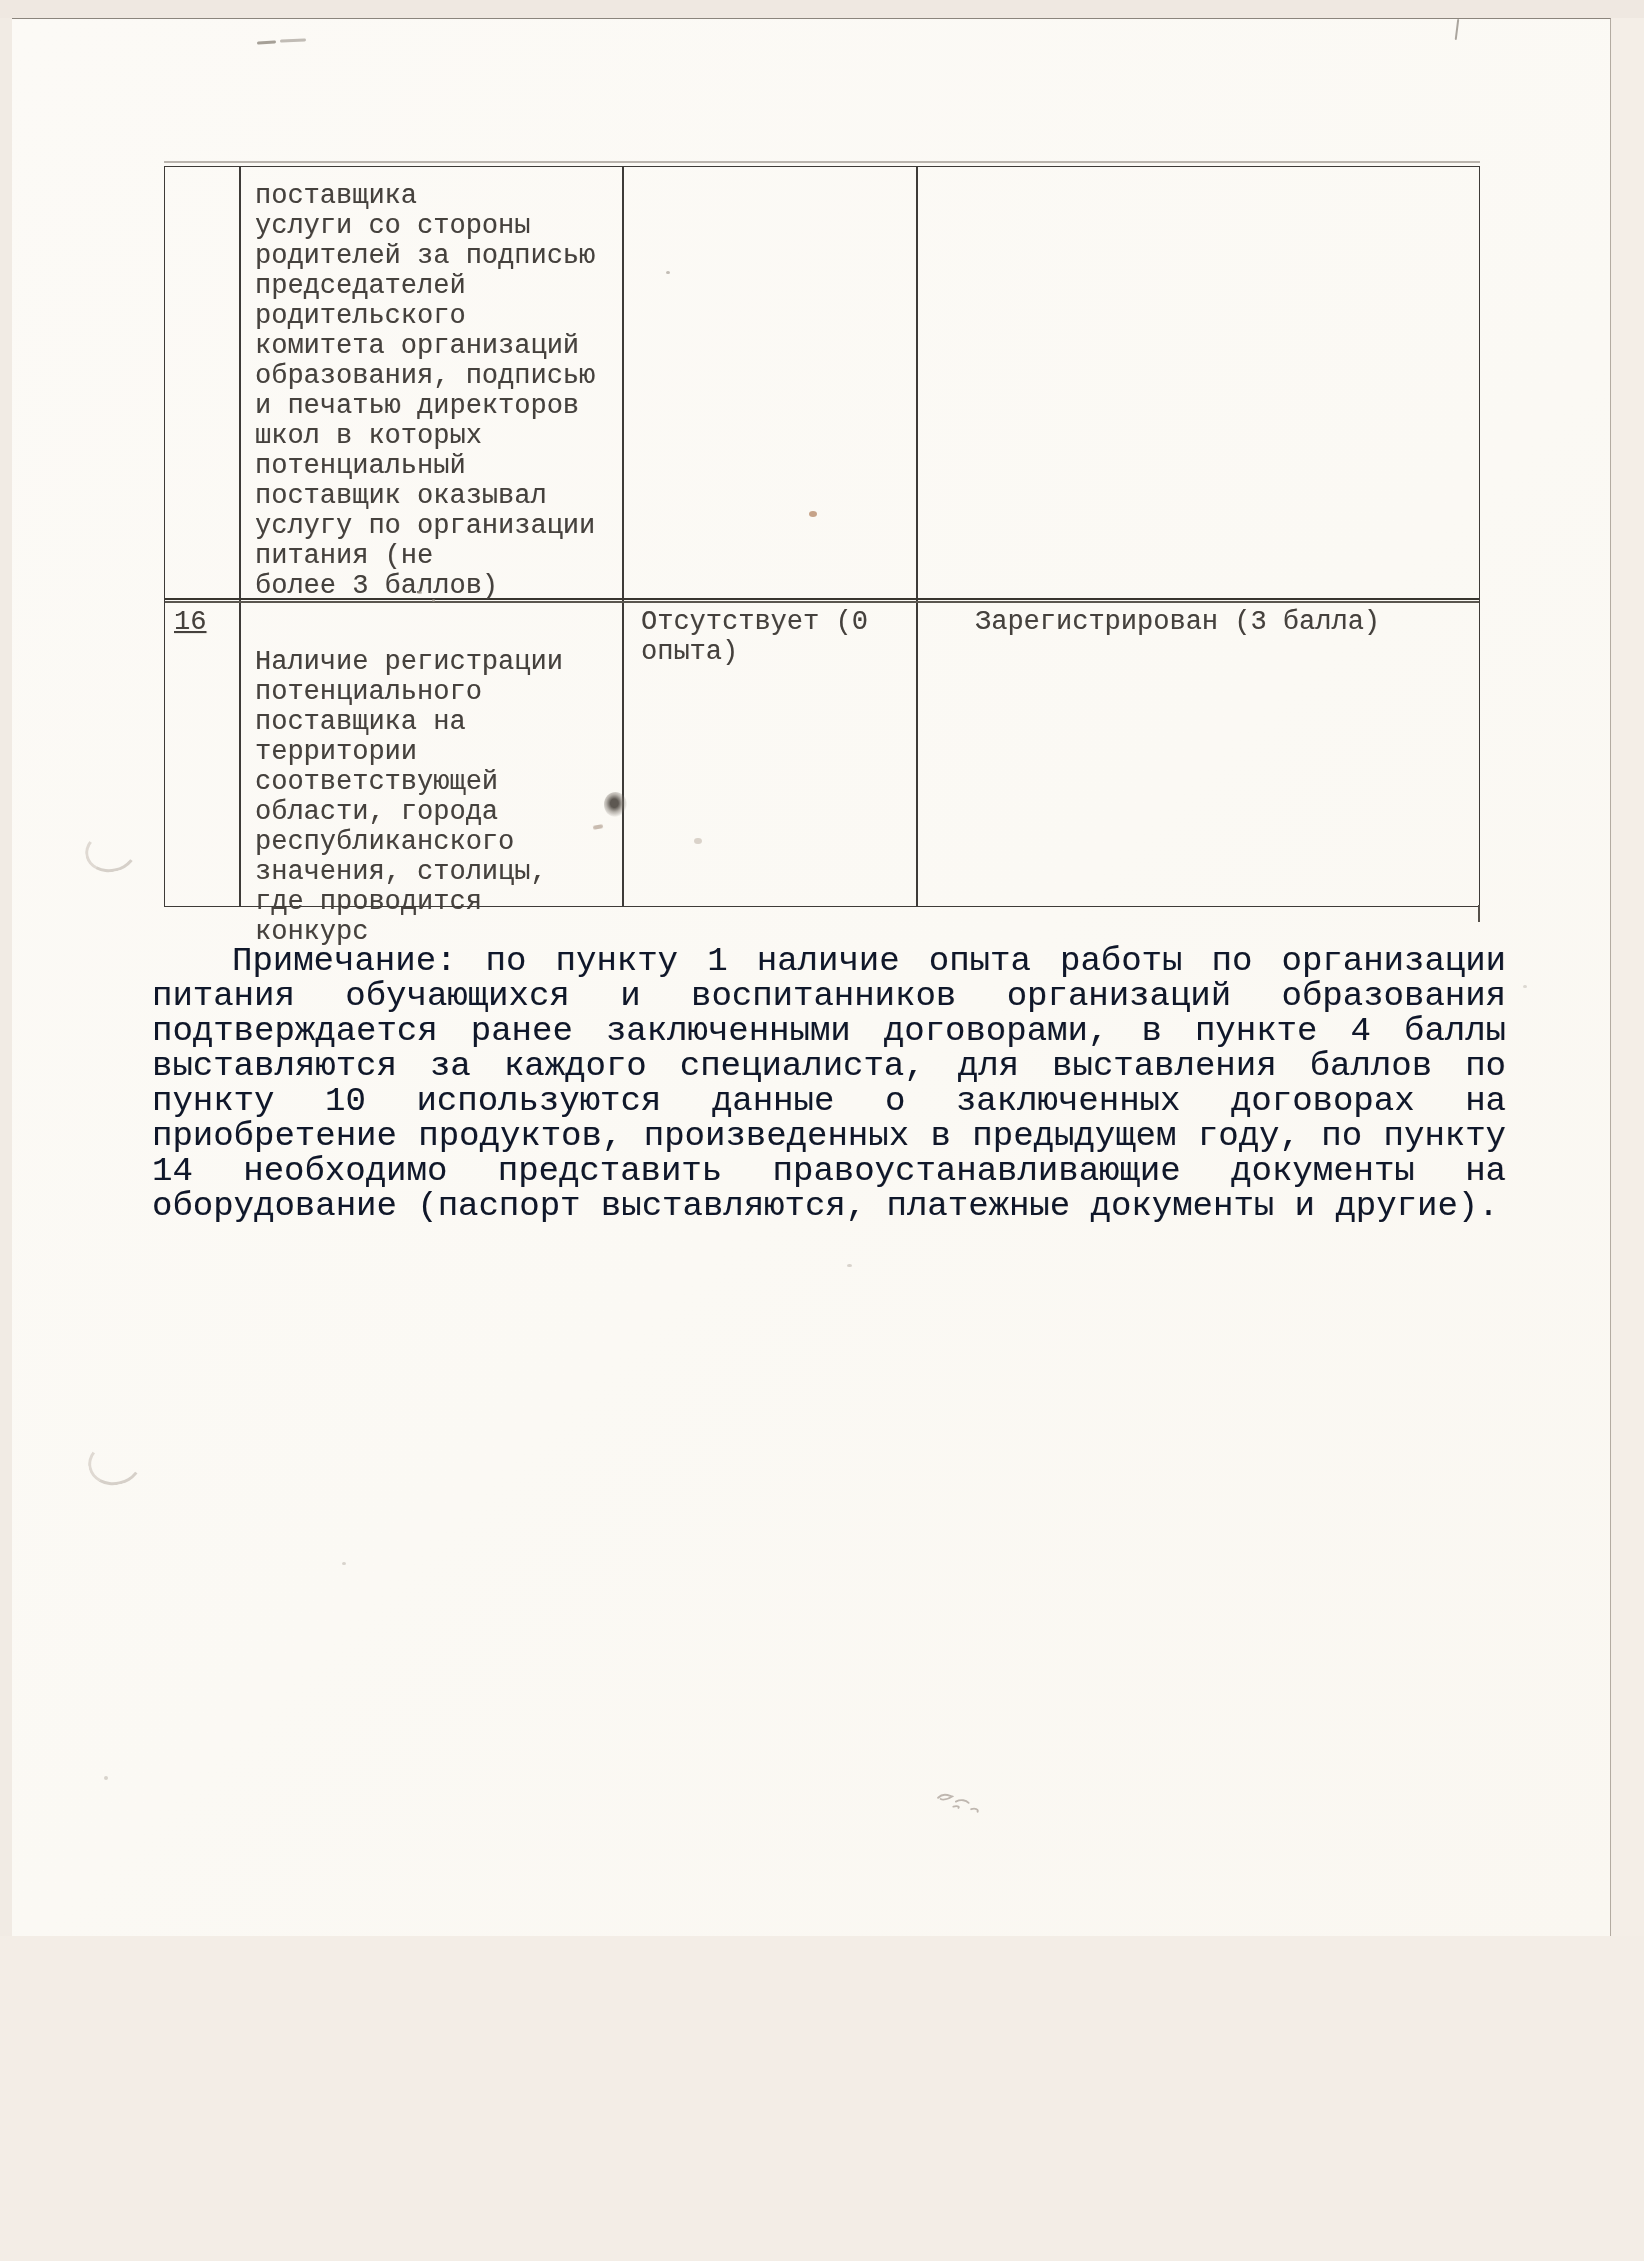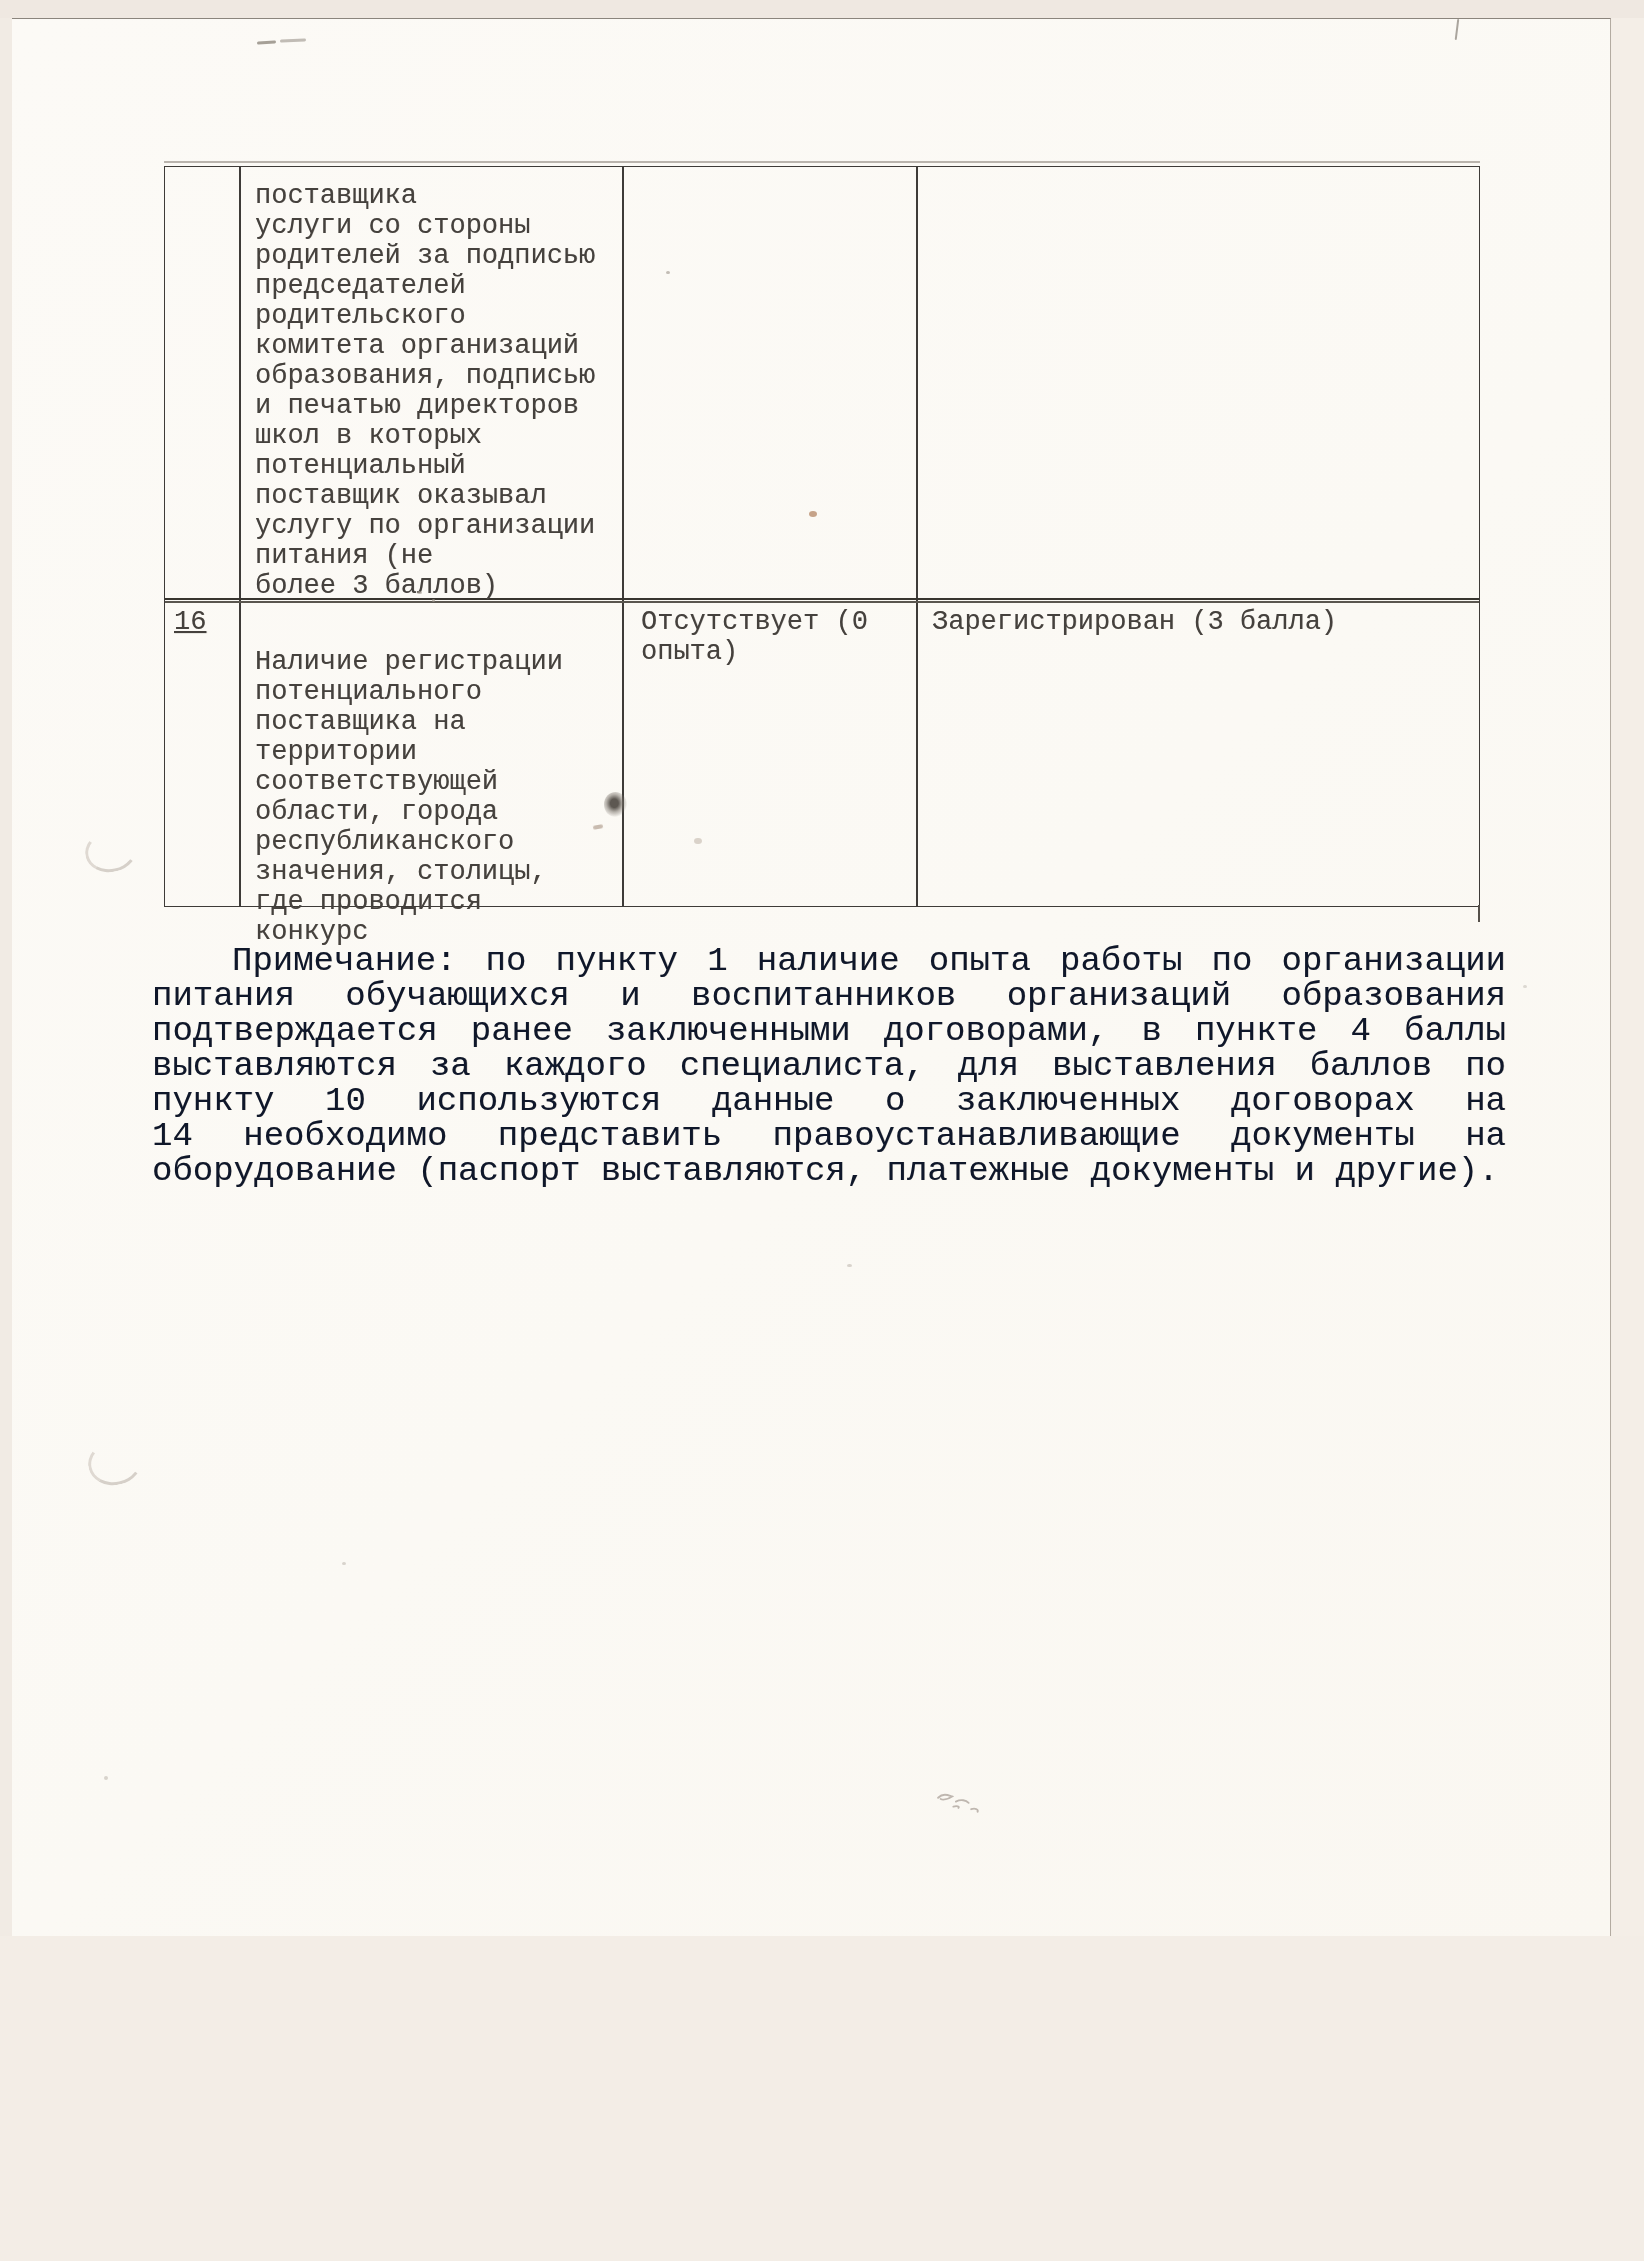--- a/index.html
+++ b/index.html
@@ -40,21 +40,21 @@
     background:linear-gradient(to bottom,#38352f 0 1.9px,rgba(0,0,0,0) 1.9px 3.2px,#5a564f 3.2px 4.5px);
   }
   .overshoot{position:absolute;left:1313px;top:738px;width:1.9px;height:17px;background:#55504a;}
 
   .cell{position:absolute;font-size:27px;line-height:30px;letter-spacing:0;
         text-shadow:0.3px 0.3px 0.5px rgba(60,55,50,.35);white-space:pre;}
   #cell-a2{left:90px;top:14px;width:361px;}
   #cell-b1{left:9px;top:440px;width:61px;text-decoration:underline;}
   #cell-b2{left:90px;top:440px;width:361px;margin-top:40px;}
   #cell-b3{left:476px;top:440px;width:271px;}
-  #cell-b4{left:767px;top:440px;width:542px;}
+  #cell-b4{left:810px;top:440px;width:542px;}
 
   
   #note{
     position:absolute;left:152px;top:917px;width:1354px;
     font-size:34px;color:#0f172a;
     text-shadow:0.3px 0.3px 0.5px rgba(60,55,50,.35);
     margin-top:27px;
   }
   #note .jline{
     text-align:justify;text-align-last:justify;
@@ -126,20 +126,21 @@
     <div class="cell" id="cell-b3"><div class="tline">Отсутствует (0</div><div class="tline">опыта)</div></div>
     <div class="cell" id="cell-b4"><div class="tline">Зарегистрирован (3 балла)</div></div>
   </div>
 
   <div id="note">
       <div class="jline first">Примечание: по пункту 1 наличие опыта работы по организации</div>
       <div class="jline">питания обучающихся и воспитанников организаций образования</div>
       <div class="jline">подтверждается ранее заключенными договорами, в пункте 4 баллы</div>
       <div class="jline">выставляются за каждого специалиста, для выставления баллов по</div>
       <div class="jline">пункту 10 используются данные о заключенных договорах на</div>
+      <div class="jline">приобретение продуктов, произведенных в предыдущем году, по пункту</div>
       <div class="jline">14 необходимо представить правоустанавливающие документы на</div>
       <div class="jline last">оборудование (паспорт выставляются, платежные документы и другие).</div>
     </div>
 
   <div class="punch-arc" id="punch-1"></div>
   <div class="punch-arc" id="punch-2"></div>
 
   <div id="smudge-1"></div>
   <div class="speck" id="speck-rust"></div>
   <div id="speck-brown"></div>

